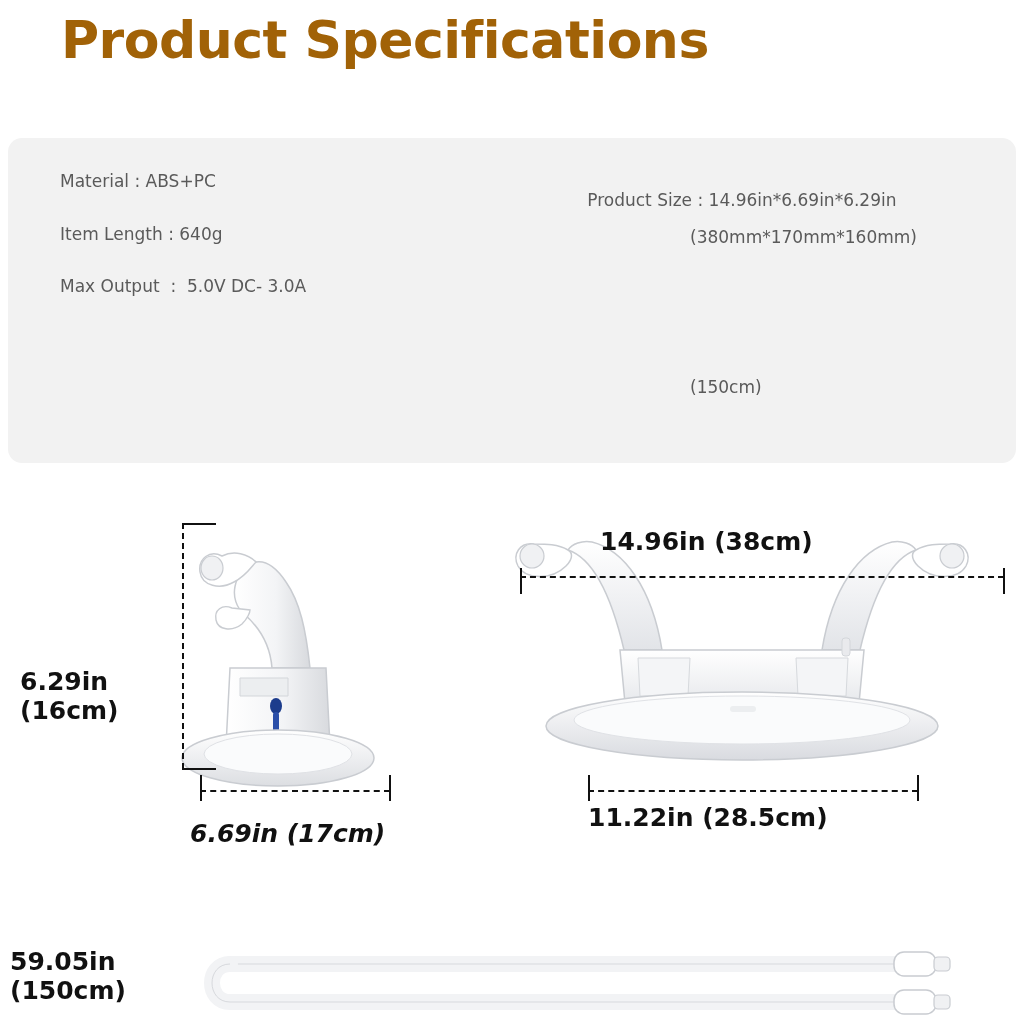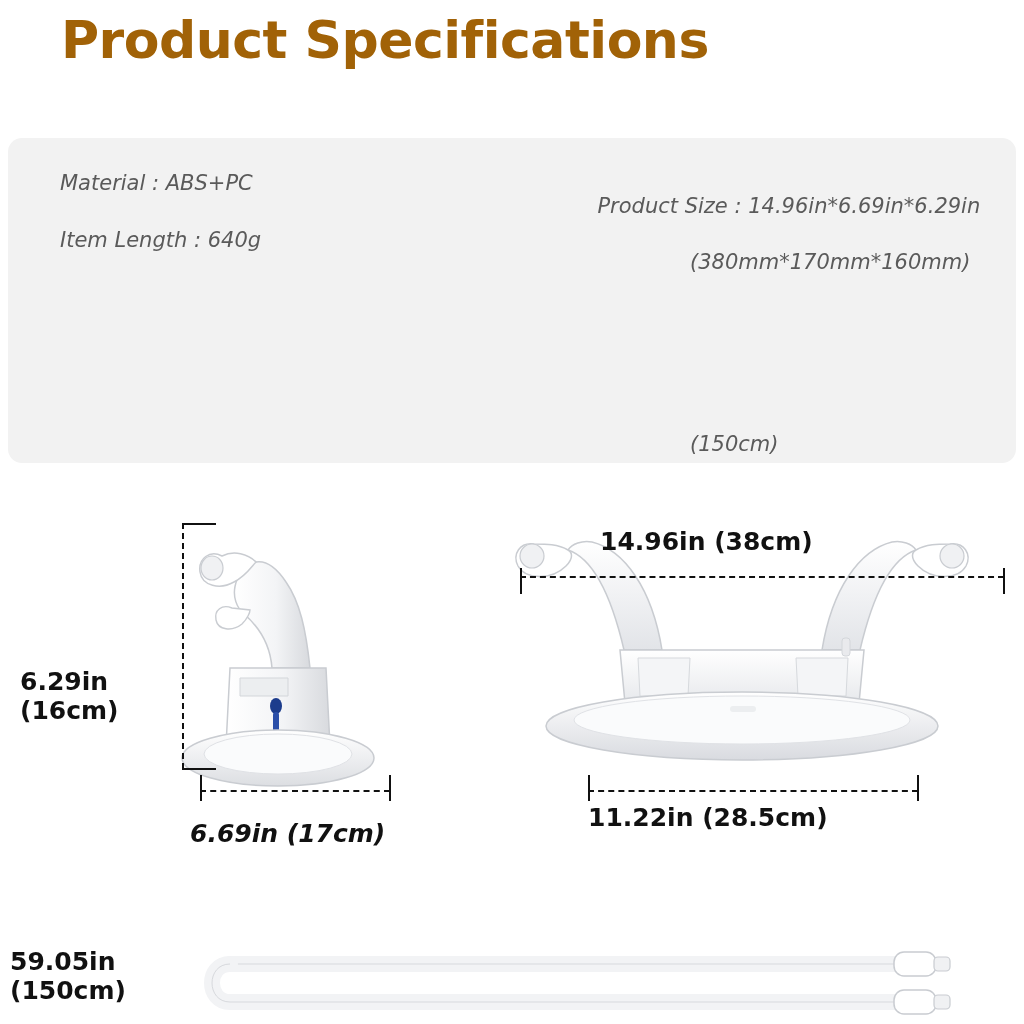--- a/index.html
+++ b/index.html
@@ -39,31 +39,30 @@
     left: 8px;
     top: 138px;
     width: 1008px;
     height: 325px;
     background: #f2f2f2;
     border-radius: 14px;
   }
   .spec-col {
     position: absolute;
     top: 34px;
-    font-size: 21px;
+    font-size: 17px;
     color: #5a5a5a;
     font-family: "DejaVu Sans", sans-serif;
     line-height: 1.1;
-    font-style: italic;
   }
   .spec-col.left  { left: 52px;  width: 440px; }
   .spec-col.right { left: 536px; width: 460px; }
 
   .spec-row { margin-bottom: 34px; white-space: pre; }
-  .spec-sub { display: block; margin-top: 10px; padding-left: 146px; white-space: pre; }
+  .spec-sub { display: block; margin-top: 0; padding-left: 146px; white-space: pre; }
   .spec-sub.cable { padding-left: 146px; }
 
   
   .diagram {
     position: absolute;
     left: 0;
     top: 470px;
     width: 1024px;
     height: 440px;
   }
@@ -116,20 +115,21 @@
 
 <div class="page">
 
   <div class="title">Product Specifications</div>
 
   <div class="spec-panel">
 
     <div class="spec-col left">
       <div class="spec-row">Material : ABS+PC</div>
       <div class="spec-row">Item Length : 640g</div>
+      <div class="spec-row">Max Output  :  5.0V DC- 3.0A</div>
     </div>
 
     <div class="spec-col right">
       <div class="spec-row">
         <span>Product Size : 14.96in*6.69in*6.29in</span>
         <span class="spec-sub">(380mm*170mm*160mm)</span>
       </div>
       <div class="spec-row" style="margin-top:56px;">
         <span class="spec-sub cable">(150cm)</span>
       </div>

